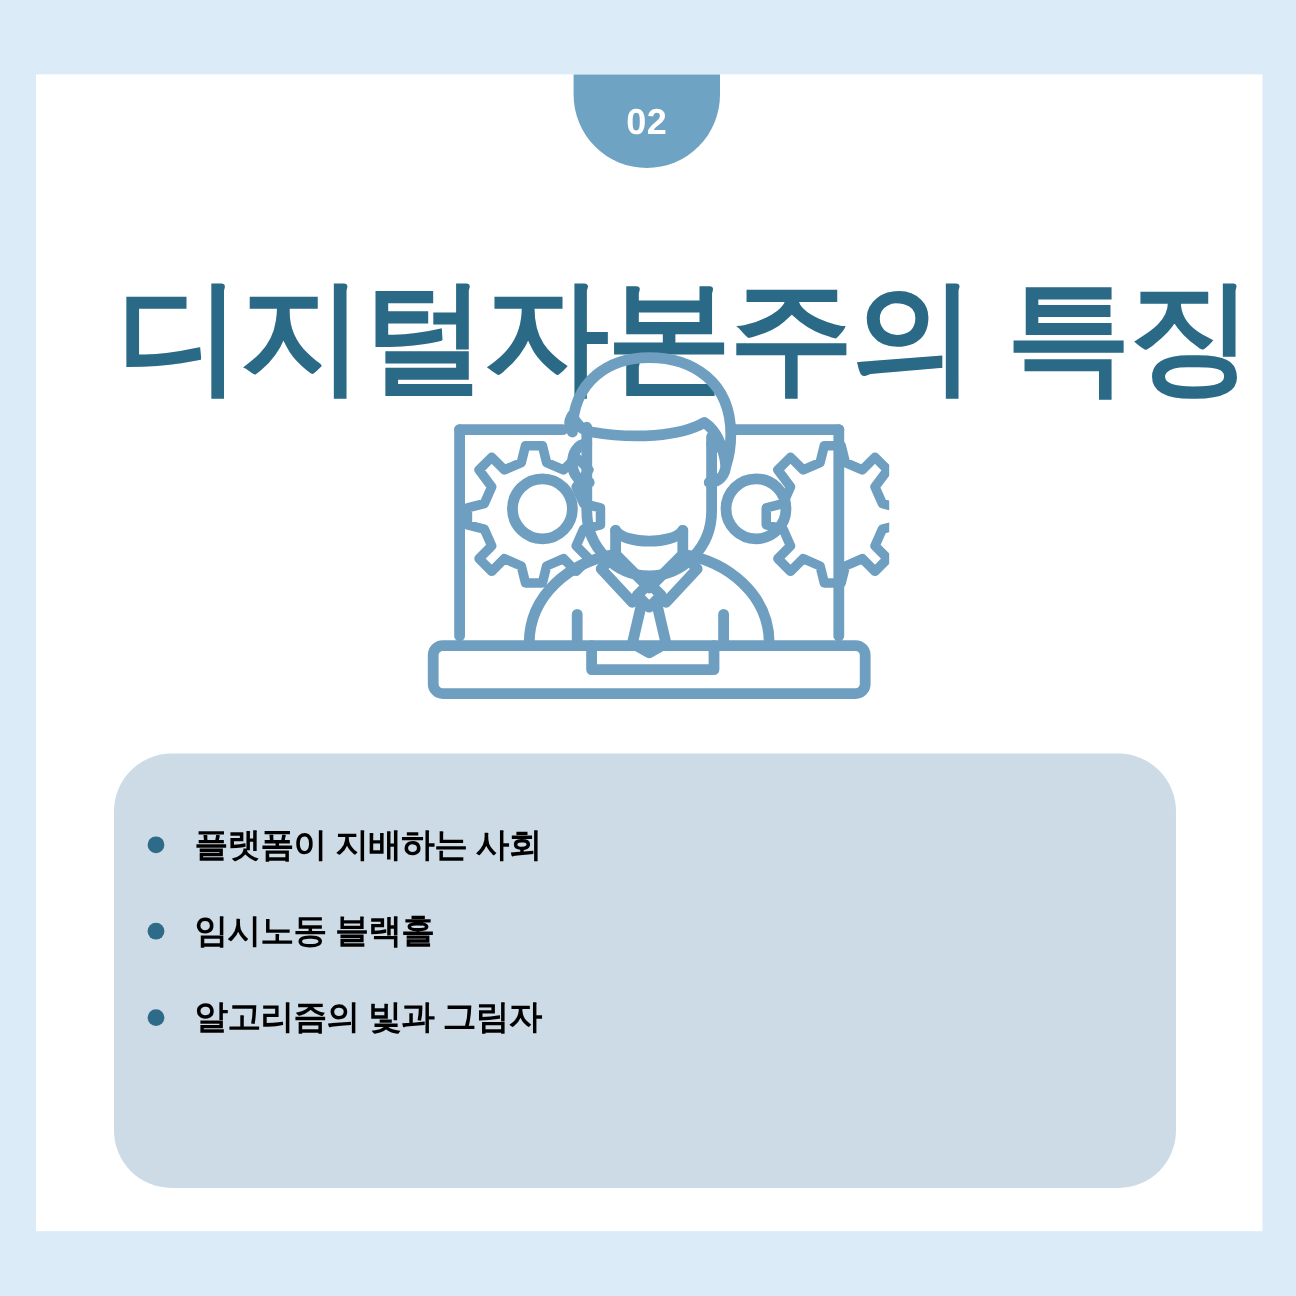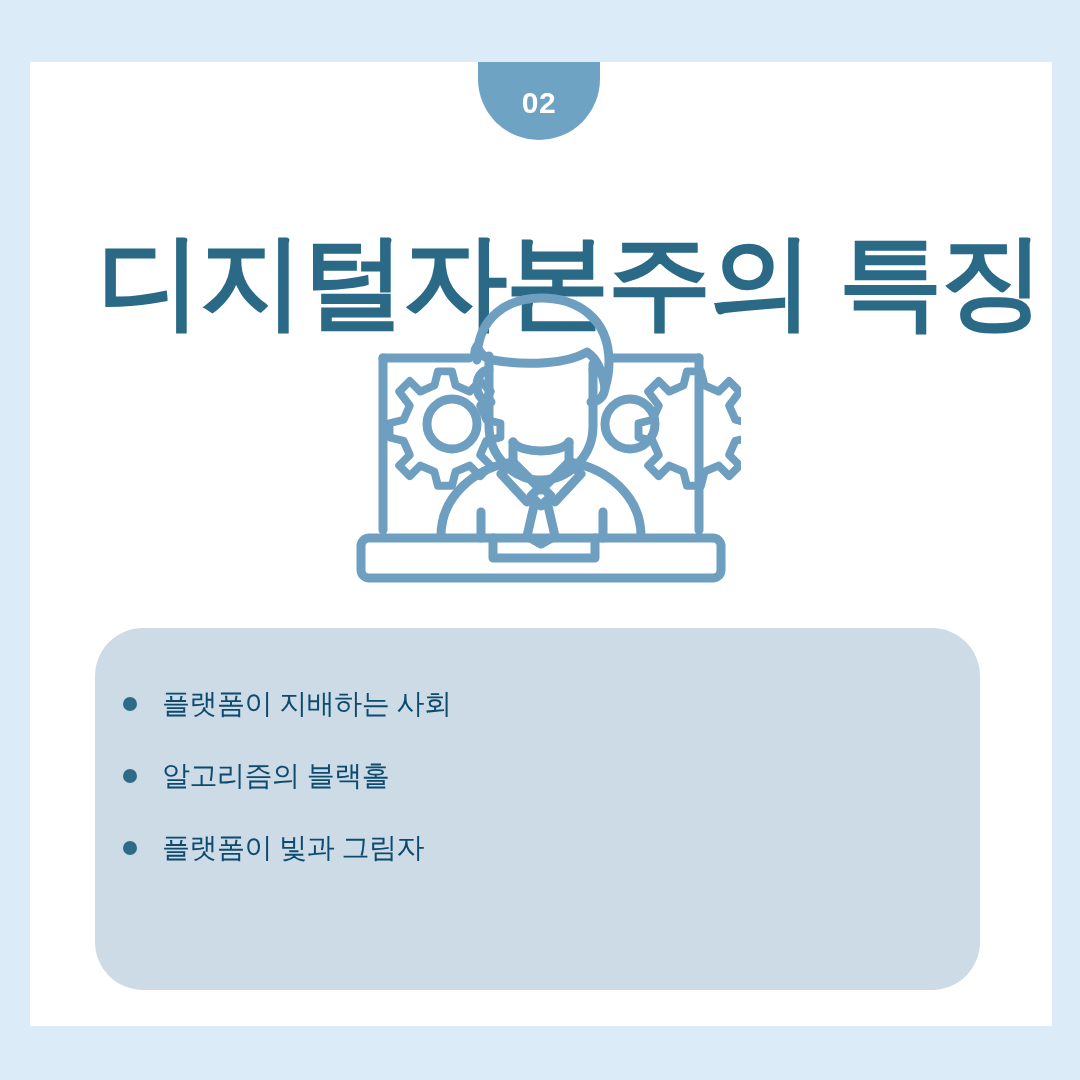--- a/index.html
+++ b/index.html
@@ -108,23 +108,23 @@
   .bullet-dot {
     width: 14px;
     height: 14px;
     border-radius: 50%;
     background: #2d6b88;
     flex: 0 0 auto;
     margin-right: 25px;
   }
 
   .bullet-text {
-    color: #0c4a6e;
+    color: #000000;
     font-size: 28px;
-    font-weight: 400;
+    font-weight: 700;
     letter-spacing: -0.5px;
     line-height: 1.2;
     white-space: nowrap;
   }
 </style>
 </head>
 <body>
 
 <div class="slide">
 
@@ -196,23 +196,23 @@
     </div>
 
     <div class="list-panel">
       <ul class="bullet-list">
         <li class="bullet-row">
           <span class="bullet-dot"></span>
           <span class="bullet-text">플랫폼이 지배하는 사회</span>
         </li>
         <li class="bullet-row">
           <span class="bullet-dot"></span>
-          <span class="bullet-text">알고리즘의 블랙홀</span>
+          <span class="bullet-text">임시노동 블랙홀</span>
         </li>
         <li class="bullet-row">
           <span class="bullet-dot"></span>
-          <span class="bullet-text">플랫폼이 빛과 그림자</span>
+          <span class="bullet-text">알고리즘의 빛과 그림자</span>
         </li>
       </ul>
     </div>
 
   </div>
 </div>
 
 </body></html>

